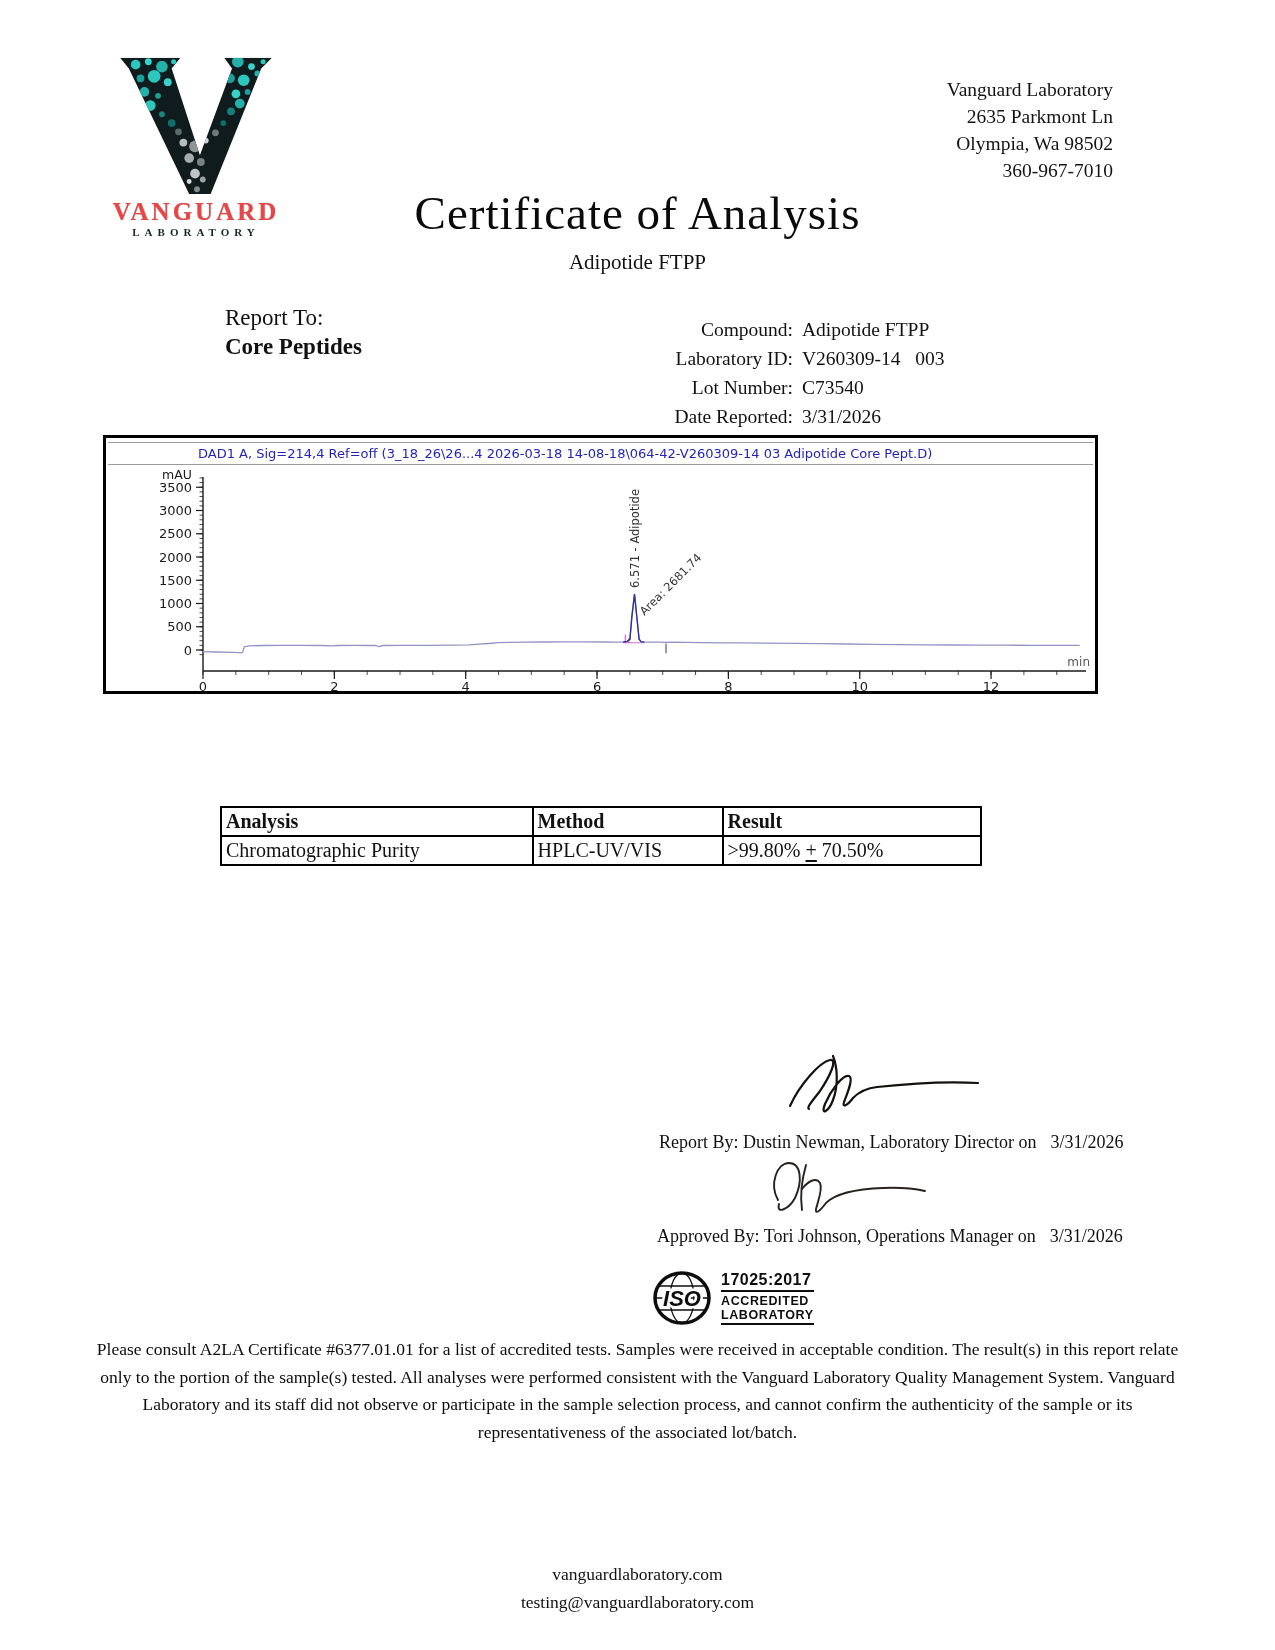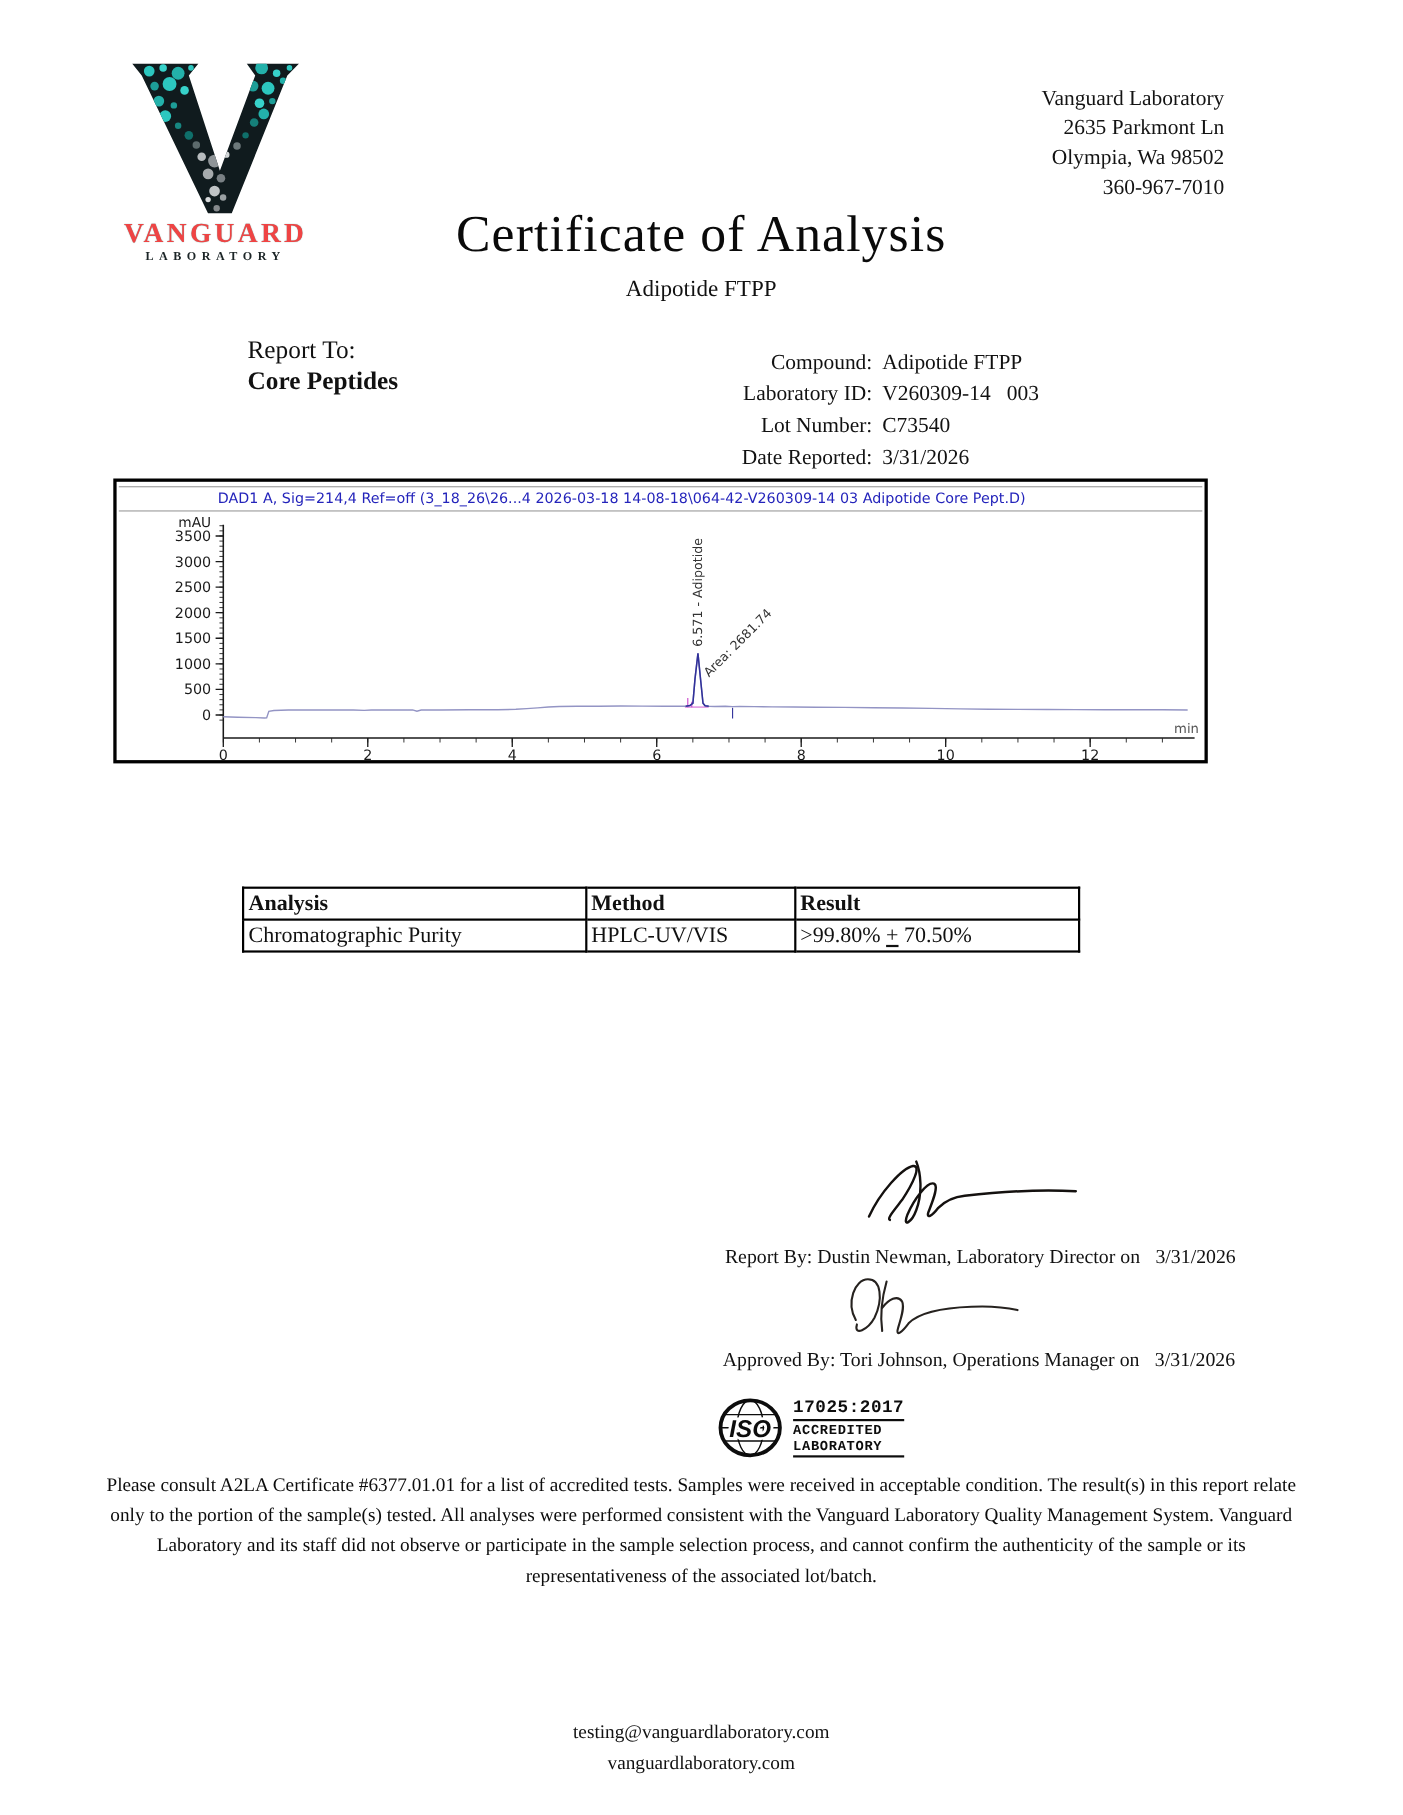--- a/index.html
+++ b/index.html
@@ -43,21 +43,21 @@
   .pre { white-space:pre; }
   
   .sig1 { position:absolute; left:778px; top:1050px; }
   .sig2 { position:absolute; left:760px; top:1154px; }
   .sig-line { position:absolute; font-size:18px; white-space:nowrap;margin-left:16px; }
   .sig-line .date { margin-left:14px; }
   .line-report   { left:643px; top:1132px; }
   .line-approved { left:641px; top:1226px; }
   
   .iso { position:absolute; left:652px; top:1268px; display:flex; align-items:center; gap:7px; }
-  .iso-text { font-family:Liberation Mono, monospace; color:#0d0d0d; }
+  .iso-text { font-family:Liberation Sans, sans-serif; color:#0d0d0d; }
   .iso-std { font-size:16px; font-weight:bold; border-bottom:2px solid #0d0d0d; padding-bottom:1px; letter-spacing:0.5px; }
   .iso-l1  { font-size:12.5px; font-weight:bold; letter-spacing:0.6px; margin-top:2px; }
   .iso-l2  { font-size:12.5px; font-weight:bold; letter-spacing:0.6px; border-bottom:2px solid #0d0d0d; padding-bottom:1px; }
   
   .disclaimer { position:absolute; left:95px; top:1336px; width:1085px; text-align:center;
                 font-size:17.5px; line-height:27.5px; color:#0c0c0c; }
   .footer { position:absolute; left:0; top:1560px; width:100%; text-align:center;
             font-size:17.5px; line-height:28px; }
 </style>
 </head>
@@ -304,17 +304,17 @@
     <div class="iso-text">
       <div class="iso-std">17025:2017</div>
       <div class="iso-l1">ACCREDITED</div>
       <div class="iso-l2">LABORATORY</div>
     </div>
   </div>
 
   <div class="disclaimer">Please consult A2LA Certificate #6377.01.01 for a list of accredited tests. Samples were received in acceptable condition. The result(s) in this report relate only to the portion of the sample(s) tested. All analyses were performed consistent with the Vanguard Laboratory Quality Management System. Vanguard Laboratory and its staff did not observe or participate in the sample selection process, and cannot confirm the authenticity of the sample or its representativeness of the associated lot/batch.</div>
 
   <div class="footer">
+    <div>vanguardlaboratory.com</div>
     <div>testing@vanguardlaboratory.com</div>
-    <div>vanguardlaboratory.com</div>
   </div>
 
 </div>
 
 </body></html>

